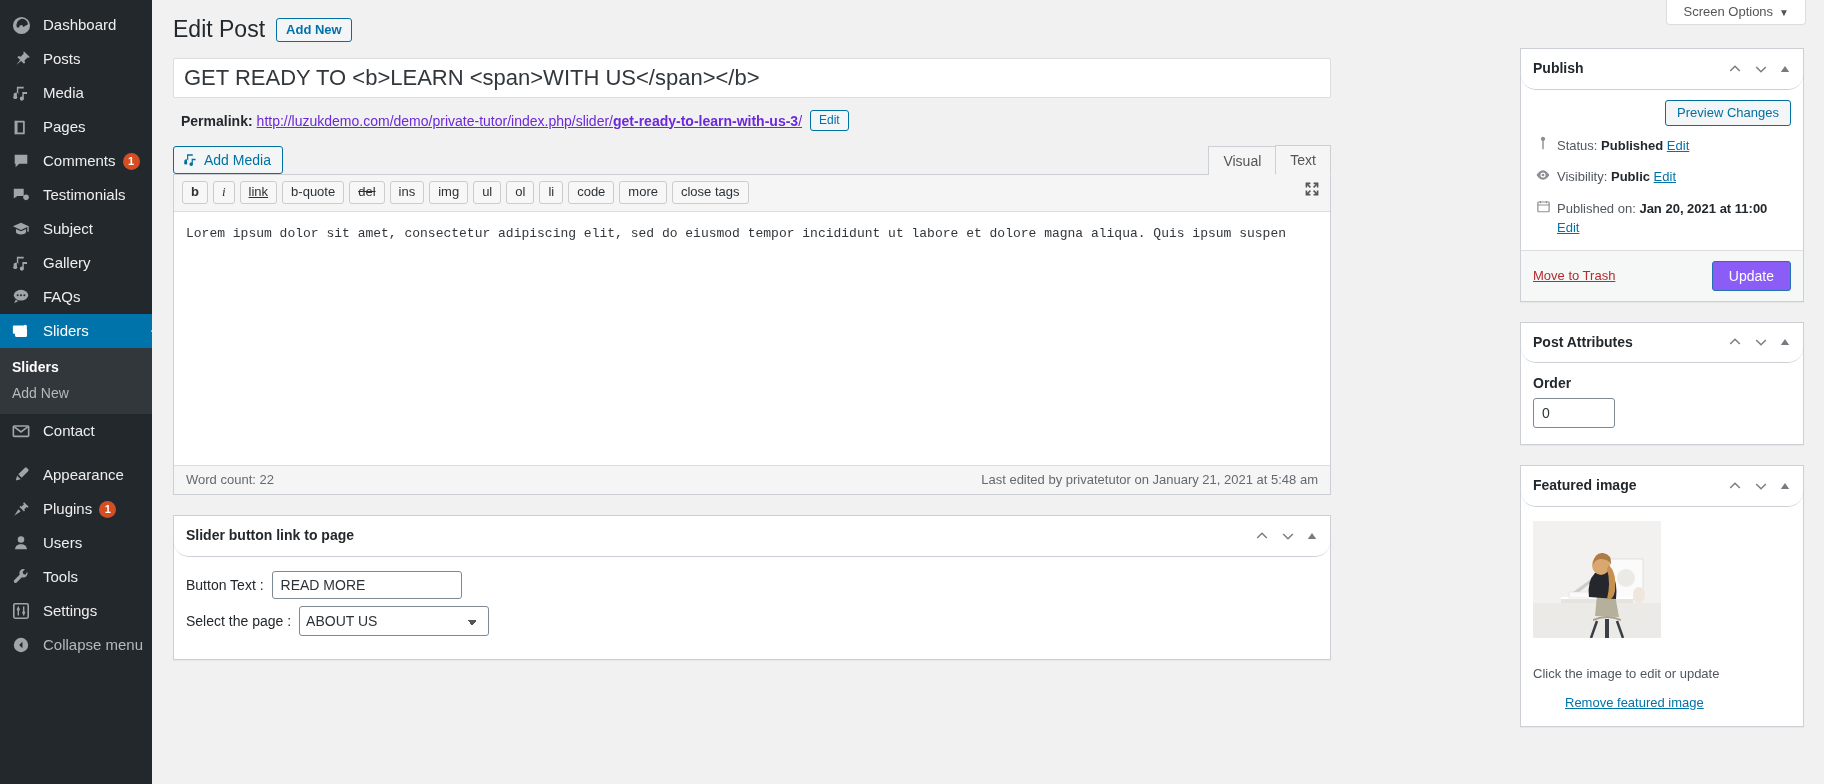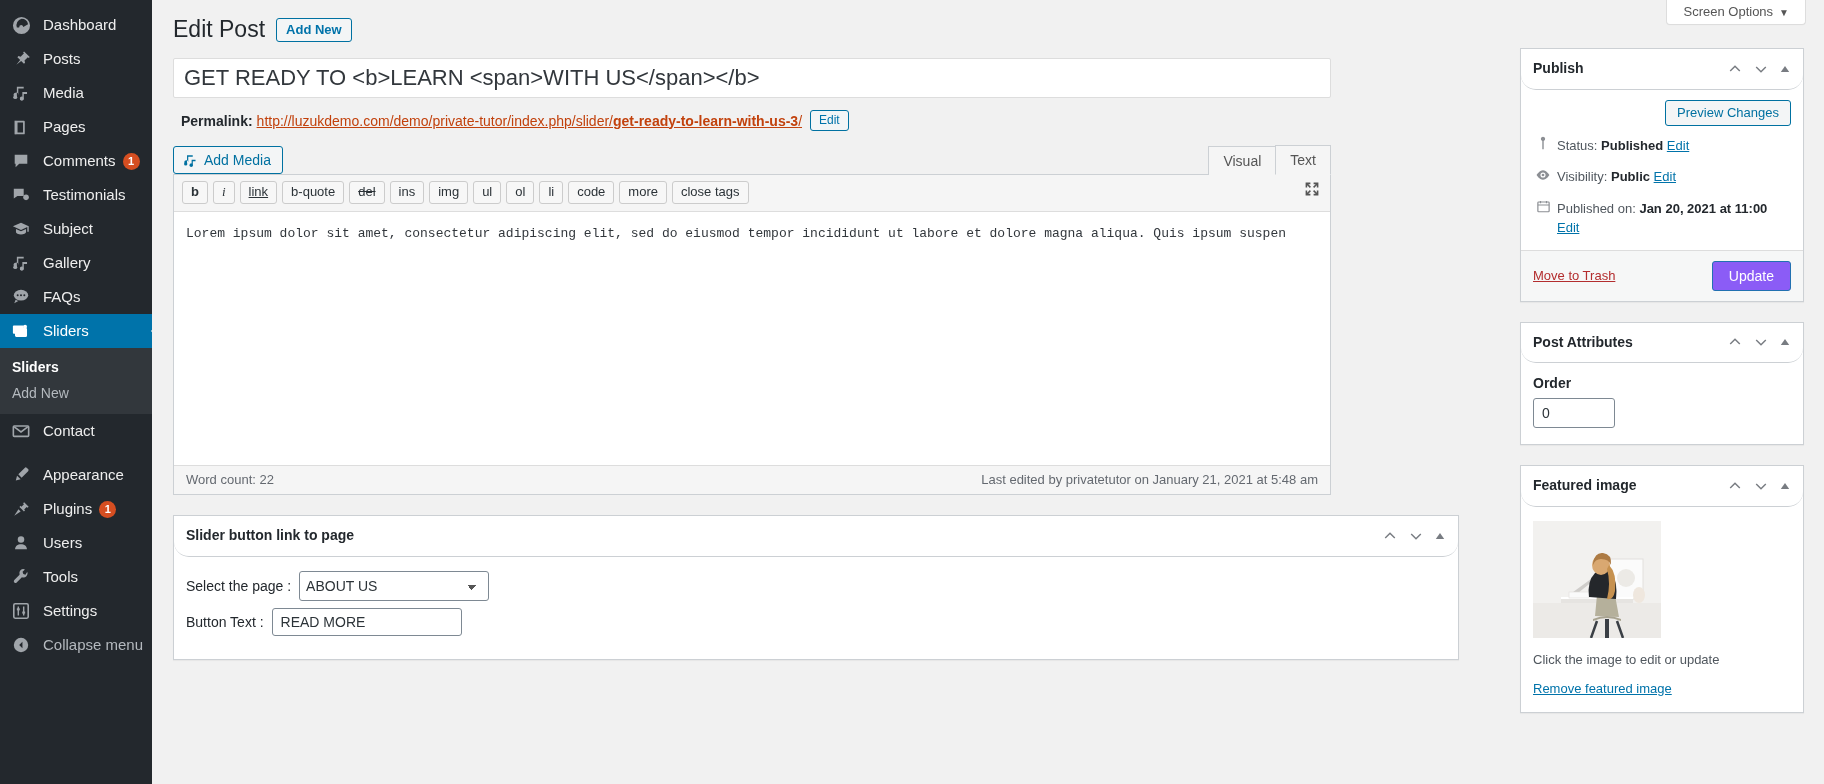--- a/index.html
+++ b/index.html
@@ -106,21 +106,21 @@
     border: 1px solid #0071a1; color: #0073aa;
     background: #f3f5f6; border-radius: 3px; cursor: pointer;
   }
 
   
   #postdivrich { width: 1158px; margin-top: 5px; }
   .wp-media-buttons {
     display: inline-block;
   }
   .media-btn {
-    display: inline-flex; align-items: center;
+    display: inline-flex; 
     border: 1px solid #0071a1; color: #0071a1;
     background: #f3f5f6; border-radius: 3px;
     padding: 5px 11px 5px 9px; font-size: 14px; cursor: pointer;
     line-height: 16px;
   }
   .media-btn svg { margin-right: 6px; }
   .editor-top { display: flex; justify-content: space-between; align-items: flex-end; }
   .wp-editor-tabs { display: flex; align-items: flex-end; }
   .tab-btn {
     border: 1px solid #ccd0d4; border-bottom: none;
@@ -161,21 +161,21 @@
   }
   .post-status-info {
     border-top: 1px solid #ddd; background: #f5f5f5;
     display: flex; justify-content: space-between;
     padding: 6px 12px 7px 12px; font-size: 13px; color: #646970;
   }
 
   
   .postbox {
     background: #fff; border: 1px solid #ccd0d4;
-    margin-top: 20px; width: 1286px;
+    margin-top: 20px; width: 1158px;
     box-shadow: 0 1px 1px rgba(0,0,0,.04);
   }
   .postbox-header {
     display: flex; align-items: center; justify-content: space-between;
     border-bottom: 1px solid #ccd0d4; padding: 10px 12px 10px 12px; border-radius: 15px;
   }
   .postbox-header h2 {
     font-size: 14px; font-weight: 600; color: #23282d; line-height: 1.4;
   }
   .handle-actions { display: flex; align-items: center; gap: 10px; color: #787c82; }
@@ -245,24 +245,24 @@
   .attr-inside input {
     width: 82px; height: 30px; border: 1px solid #7e8993;
     border-radius: 3px; padding: 3px 8px; font-size: 14px;
     color: #2c3338; font-family: "Liberation Sans", sans-serif;
   }
   .featured-inside { padding: 14px 12px 16px 12px; }
   .thumb {
     width: 128px; height: 117px; position: relative;
     overflow: hidden; cursor: pointer; background: #f3f2f0;
   }
-  .thumb-caption { font-size: 13px; color: #50575e; margin-top: 14px; }
+  .thumb-caption { font-size: 13px; color: #50575e; margin-top: 28px; }
   .remove-featured {
     display: inline-block; margin-top: 14px;
-    color: #0073aa; text-decoration: underline; font-size: 13px; cursor: pointer;
+    color: #0073aa; text-decoration: underline; font-size: 13px; cursor: pointer; margin-left: 32px;
   }
   svg.chev { display:block; }
 </style>
 </head>
 <body>
 
 <div id="root">
 
   <div id="adminmenu">
 
@@ -467,21 +467,21 @@
         <h1 class="page-title">Edit Post</h1>
         <span class="page-title-action">Add New</span>
       </div>
 
       <div id="titlediv">
         <input type="text" value="GET READY TO &lt;b&gt;LEARN &lt;span&gt;WITH US&lt;/span&gt;&lt;/b&gt;" placeholder="Enter title here" style="">
       </div>
 
       <div id="edit-slug-box">
         <span class="lbl">Permalink:</span>
-        <span class="permalink" style="color:#c2410c;text-decoration:underline;">
+        <span class="permalink" style="color:#6d28d9;text-decoration:underline;">
           <span>http://luzukdemo.com/demo/private-tutor/index.php/slider/</span><b>get-ready-to-learn-with-us-3</b><span>/</span>
         </span>
         <span class="edit-slug-btn">Edit</span>
       </div>
 
       <div id="postdivrich">
         <div class="editor-top">
           <div class="wp-media-buttons">
             <span class="media-btn">
               <svg width="15" height="15" viewBox="0 0 20 20" fill="#0071a1">
@@ -544,28 +544,28 @@
             </span>
             <span class="toggle-btn">
               <svg class="chev" width="12" height="12" viewBox="0 0 20 20" fill="currentColor">
                   <path d="M10 5l7 10H3z"></path>
                 </svg>
             </span>
           </span>
         </div>
         <div class="inside-box">
           <div class="field-row">
+            <label>Button Text :</label>
+            <input class="btn-text" type="text" value="READ MORE" style="">
+          </div>
+          <div class="field-row">
             <label>Select the page :</label>
             <select class="page-select">
               <option>ABOUT US</option>
             </select>
-          </div>
-          <div class="field-row">
-            <label>Button Text :</label>
-            <input class="btn-text" type="text" value="READ MORE" style="">
           </div>
         </div>
       </div>
 
     </div>
 
     <div id="postbox-container-1">
 
       <div class="side-box">
         <div class="postbox-header">

